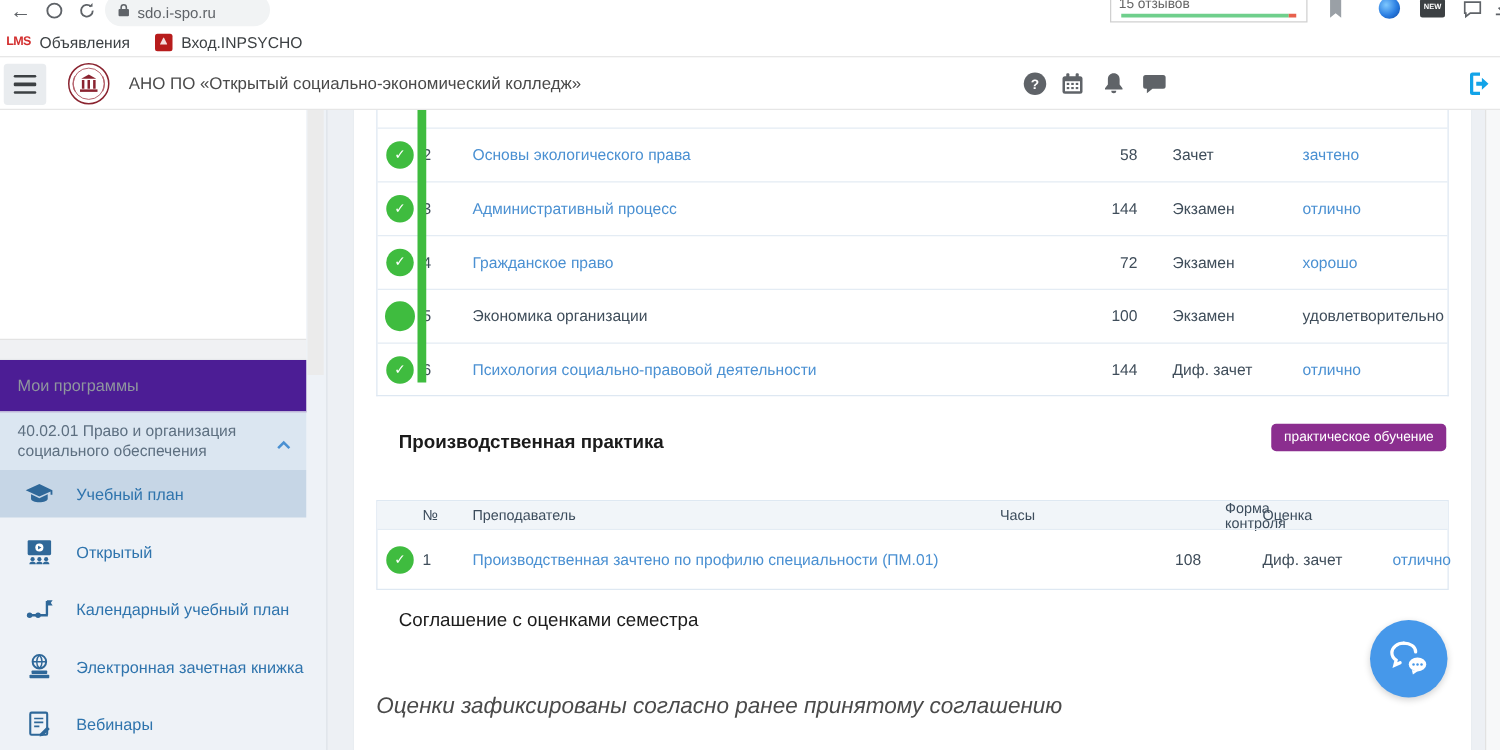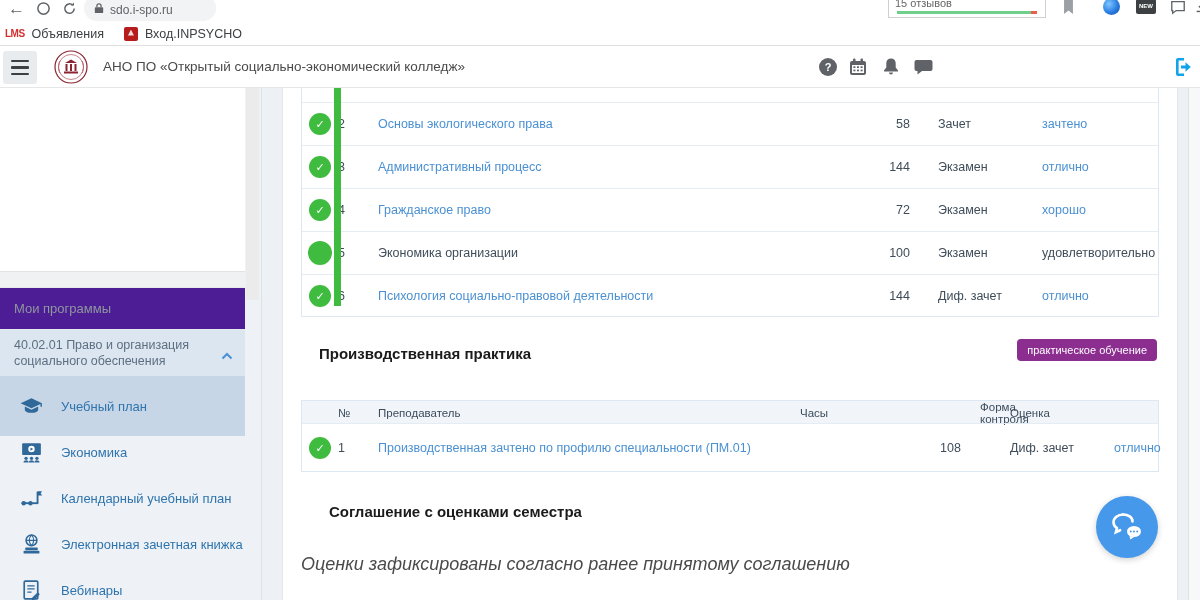--- a/index.html
+++ b/index.html
@@ -57,21 +57,21 @@
   #sidebar-empty-panel { position:absolute; left:0; top:0; width:245px; height:184px; background:#fff;
     border-bottom:1px solid #e3e3e3; }
   #sidebar-scroll-thumb { position:absolute; left:246px; top:0; width:13px; height:212px; background:#ebebeb; }
   #sidebar-strip { position:absolute; left:0; top:184px; width:245px; height:16px; background:#f0f1f3;
     border-bottom:1px solid #e7e9ec; }
   #sidebar-section-title { position:absolute; left:0; top:200px; width:245px; height:42px; background:#4c1d95;
     border-bottom:1px solid #e4e9ee; font-size:13px; color:#8f969e; line-height:42px; padding-left:14px; }
   #sidebar-program { position:absolute; left:0; top:242px; width:245px; height:46px; background:#dbe6f1;
     padding:7px 30px 0 14px; font-size:12.5px; line-height:16px; color:#5d6f80; cursor:pointer; }
   #sidebar-program .chev { position:absolute; right:12px; top:18px; }
-  .sb-item { position:absolute; left:0; width:245px; height:60px; cursor:pointer; display:flex;
+  .sb-item { position:absolute; left:0; width:245px; height:38px; cursor:pointer; display:flex;
     align-items:center; gap:17px; padding-left:19px; }
   .sb-item.active { background:#c6d6e6; }
   .sb-item .lbl { font-size:13px; color:#2f74ad; }
   .sb-ico { width:25px; height:25px; flex:0 0 25px; }
 
   
   #main { position:relative; flex:1; height:100%; }
   #main-card { position:absolute; left:20px; top:0; width:896px; height:512px; background:#fff;
     border-left:1px solid #e2e7ed; border-right:1px solid #e2e7ed; }
   #page-scrollbar { position:absolute; right:0; top:0; width:12px; height:100%;
@@ -103,21 +103,21 @@
 
   
   #practice-table { position:absolute; left:18px; top:312px; width:858px;
     border:1px solid #dee8f2; }
   .t2-grid { display:grid; grid-template-columns:36px 40px 422px 140px 40px 30px 104px 1fr; align-items:center; }
   #practice-table .t2-header { height:22px; background:#f1f5f9; font-size:11.5px; color:#3c4c5c; }
   #practice-table .t2-row { position:relative; height:48px; border-top:1px solid #e4ecf4; }
   .t2-hours { text-align:left; }
 
   
-  #agreement-title { position:absolute; left:36px; top:415px; font-size:15px; font-weight:bold; color:#1b1b1b;margin-left:10px; }
+  #agreement-title { position:absolute; left:36px; top:400px; font-size:15px; font-weight:normal; color:#1b1b1b; }
   #agreement-note { position:absolute; left:18px; top:466px; font-size:18px; font-style:italic; color:#4a4a4a; }
 
   
   #chat-fab { position:absolute; left:834px; top:408px; width:62px; height:62px; border-radius:50%;
     background:#4698ea; box-shadow:0 2px 6px rgba(0,0,0,.18); cursor:pointer;
     display:flex; align-items:center; justify-content:center; }
 </style>
 </head>
 <body>
 
@@ -270,21 +270,21 @@
             <g fill="#2f6899">
               <circle cx="6.8" cy="17.6" r="1.6"></circle>
               <path d="M4.3 21.5c0-1.3 1.1-2.1 2.5-2.1s2.5.8 2.5 2.1z"></path>
               <circle cx="12" cy="17.6" r="1.6"></circle>
               <path d="M9.5 21.5c0-1.3 1.1-2.1 2.5-2.1s2.5.8 2.5 2.1z"></path>
               <circle cx="17.2" cy="17.6" r="1.6"></circle>
               <path d="M14.7 21.5c0-1.3 1.1-2.1 2.5-2.1s2.5.8 2.5 2.1z"></path>
             </g>
           </svg>
       </span>
-      <span class="lbl">Экономика</span>
+      <span class="lbl">Открытый</span>
     </div>
     <div class="sb-item" style="top:380px;">
       <span class="sb-ico">
         <svg width="25" height="25" viewBox="0 0 24 24">
             <path d="M2.5 16.5h16" stroke="#2f6899" stroke-width="1.8"></path>
             <circle cx="4.5" cy="16.5" r="2.1" fill="#2f6899"></circle>
             <circle cx="11" cy="16.5" r="2.1" fill="#2f6899"></circle>
             <path d="M17.8 16.5V5.5" stroke="#2f6899" stroke-width="1.8"></path>
             <path d="M17.8 5h4.4l-1.4 2 1.4 2h-4.4z" fill="#2f6899"></path>
           </svg>

